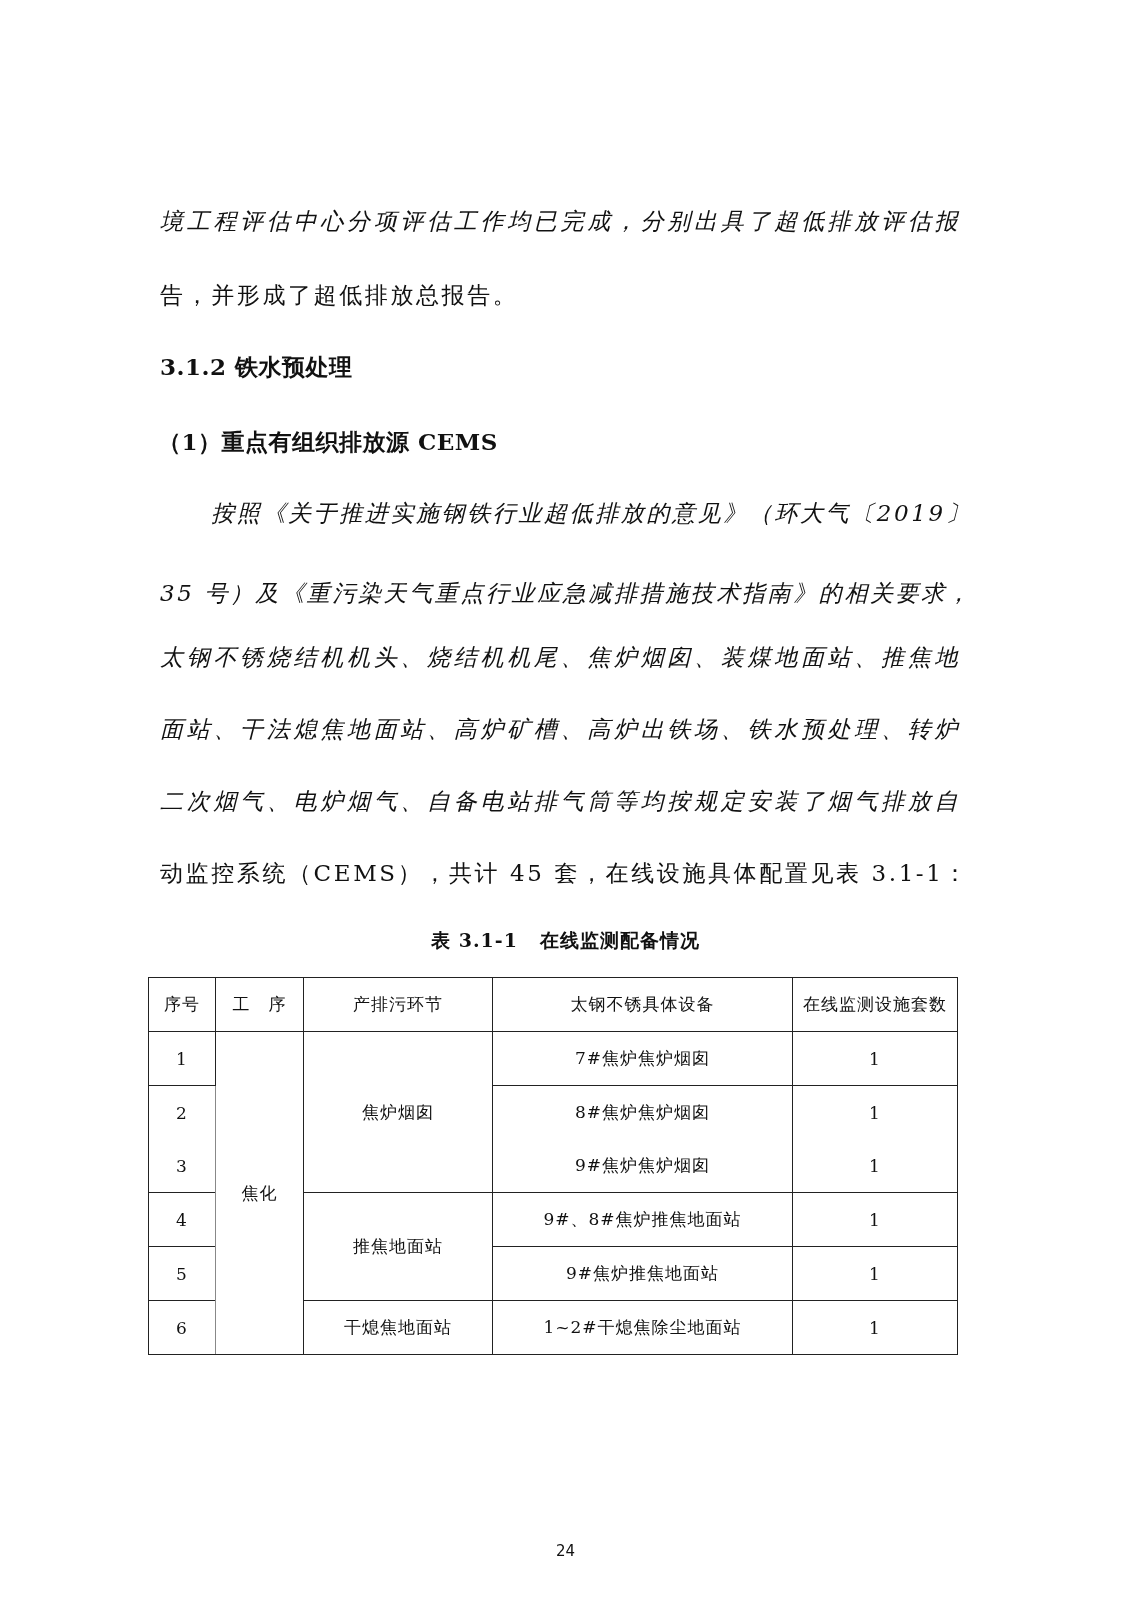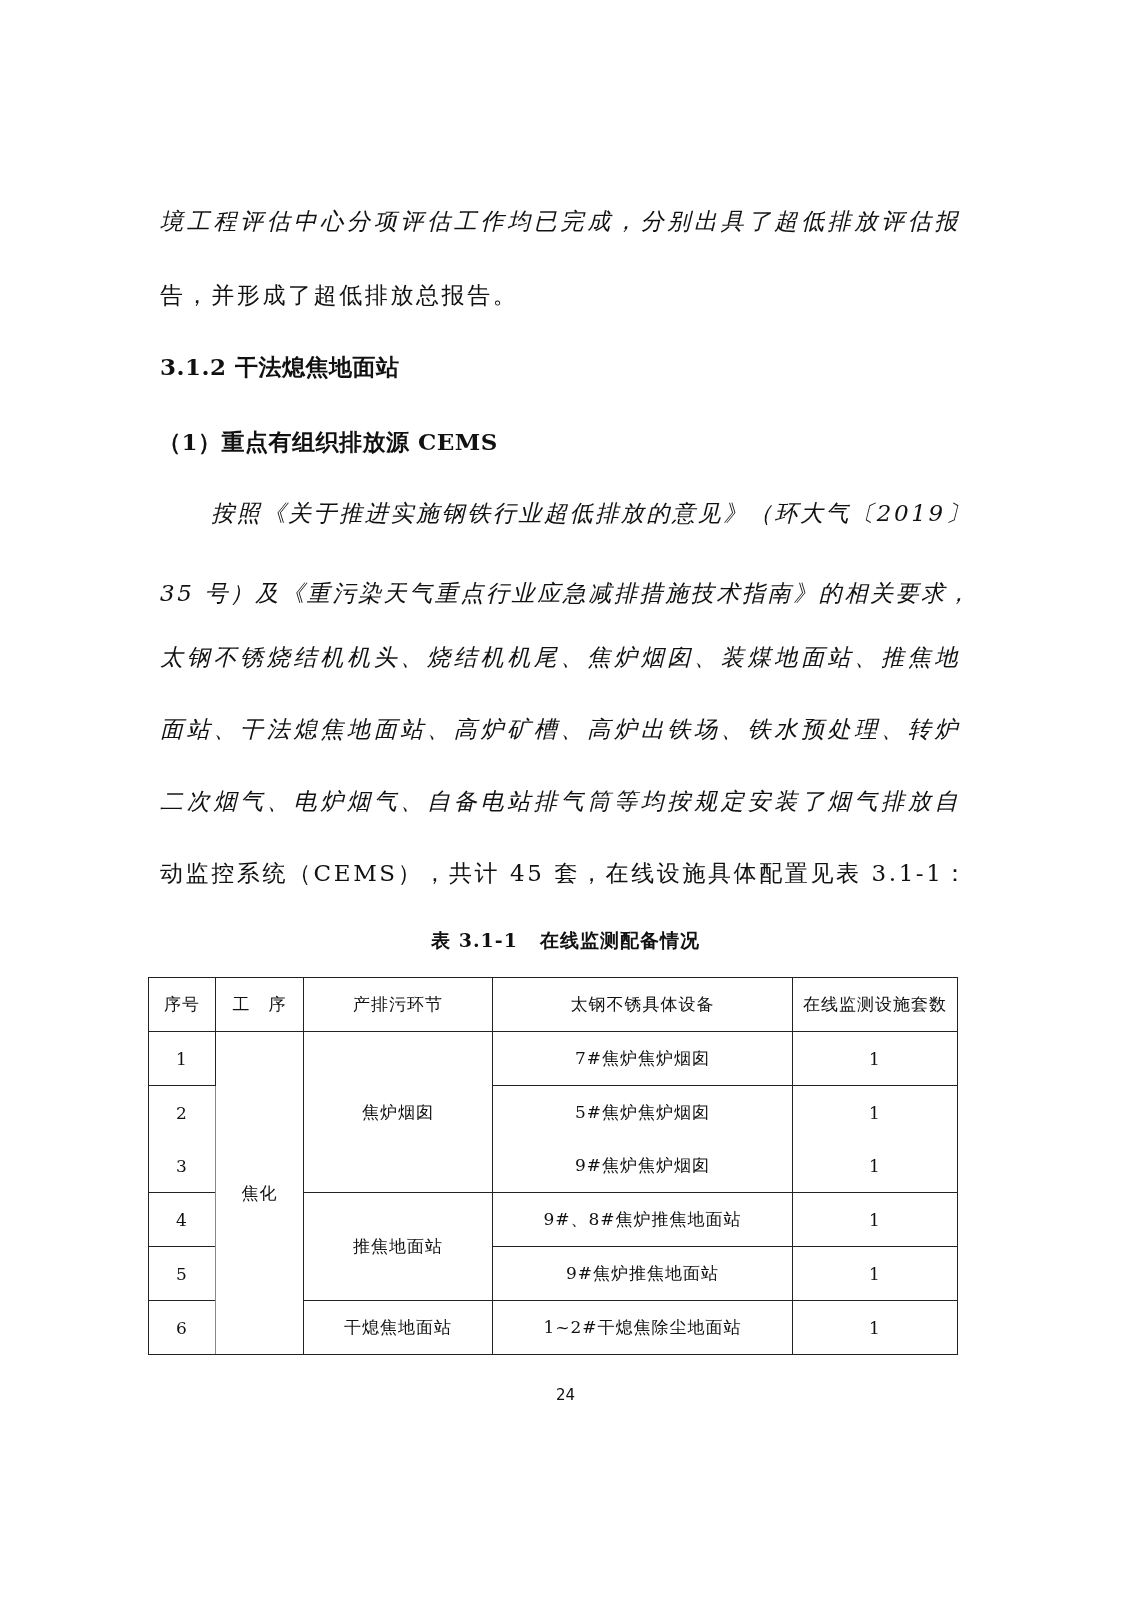--- a/index.html
+++ b/index.html
@@ -29,33 +29,33 @@
       border: 1.5px solid #222222; text-align: center; vertical-align: middle;
       padding: 0; font-weight: normal; height: 53px;
     }
     table.data th { height: 53px; }
     table.data th.c2, table.data td.c2 { border-left-color: #888888; }
     table.data th.c5, table.data td.c5 { border-left-color: #999999; }
     table.data tr.no-bottom td { border-bottom: none; }
     table.data tr.no-top td { border-top: none; }
     table.data tr.r2 td, table.data tr.r3 td { height: 53px; }
     .pagenum {
-      position: absolute; left: 0; width: 1131px; top: 1386px; text-align: center;
+      position: absolute; left: 0; width: 1131px; top: 1542px; text-align: center;
       font-family: "DejaVu Sans", "Liberation Sans", sans-serif; font-size: 15px;
     }
   </style>
 </head>
 <body>
 
 <div>
   <div class="line justify" style="top:206px;">境工程评估中心分项评估工作均已完成，分别出具了超低排放评估报</div>
   <div class="line" style="top:280px;">告，并形成了超低排放总报告。</div>
 </div>
 
-<div class="line heading" style="top:352px;">3.1.2 干法熄焦地面站</div>
+<div class="line heading" style="top:352px;">3.1.2 铁水预处理</div>
 <div class="line heading" style="top:427px; left:158px;">（1）重点有组织排放源 CEMS</div>
 
 <div>
   <div class="line justify" style="top:498px;">　　按照《关于推进实施钢铁行业超低排放的意见》（环大气〔2019〕</div>
   <div class="line justify" style="top:570px;margin-top:8px;">35 号）及《重污染天气重点行业应急减排措施技术指南》的相关要求，</div>
   <div class="line justify" style="top:642px;">太钢不锈烧结机机头、烧结机机尾、焦炉烟囱、装煤地面站、推焦地</div>
   <div class="line justify" style="top:714px;">面站、干法熄焦地面站、高炉矿槽、高炉出铁场、铁水预处理、转炉</div>
   <div class="line justify" style="top:786px;">二次烟气、电炉烟气、自备电站排气筒等均按规定安装了烟气排放自</div>
   <div class="line" style="top:858px;">动监控系统（CEMS），共计 45 套，在线设施具体配置见表 3.1-1：</div>
 </div>
@@ -84,21 +84,21 @@
   <tbody>
     <tr>
       <td>1</td>
       <td class="c2" rowspan="6" style="vertical-align:middle;text-align:center;">焦化</td>
       <td rowspan="3">焦炉烟囱</td>
       <td>7#焦炉焦炉烟囱</td>
       <td class="c5">1</td>
     </tr>
     <tr class="r2 no-bottom">
       <td>2</td>
-      <td>5#焦炉焦炉烟囱</td>
+      <td>8#焦炉焦炉烟囱</td>
       <td class="c5">1</td>
     </tr>
     <tr class="r3 no-top">
       <td>3</td>
       <td>9#焦炉焦炉烟囱</td>
       <td class="c5">1</td>
     </tr>
     <tr>
       <td>4</td>
       <td rowspan="2">推焦地面站</td>

